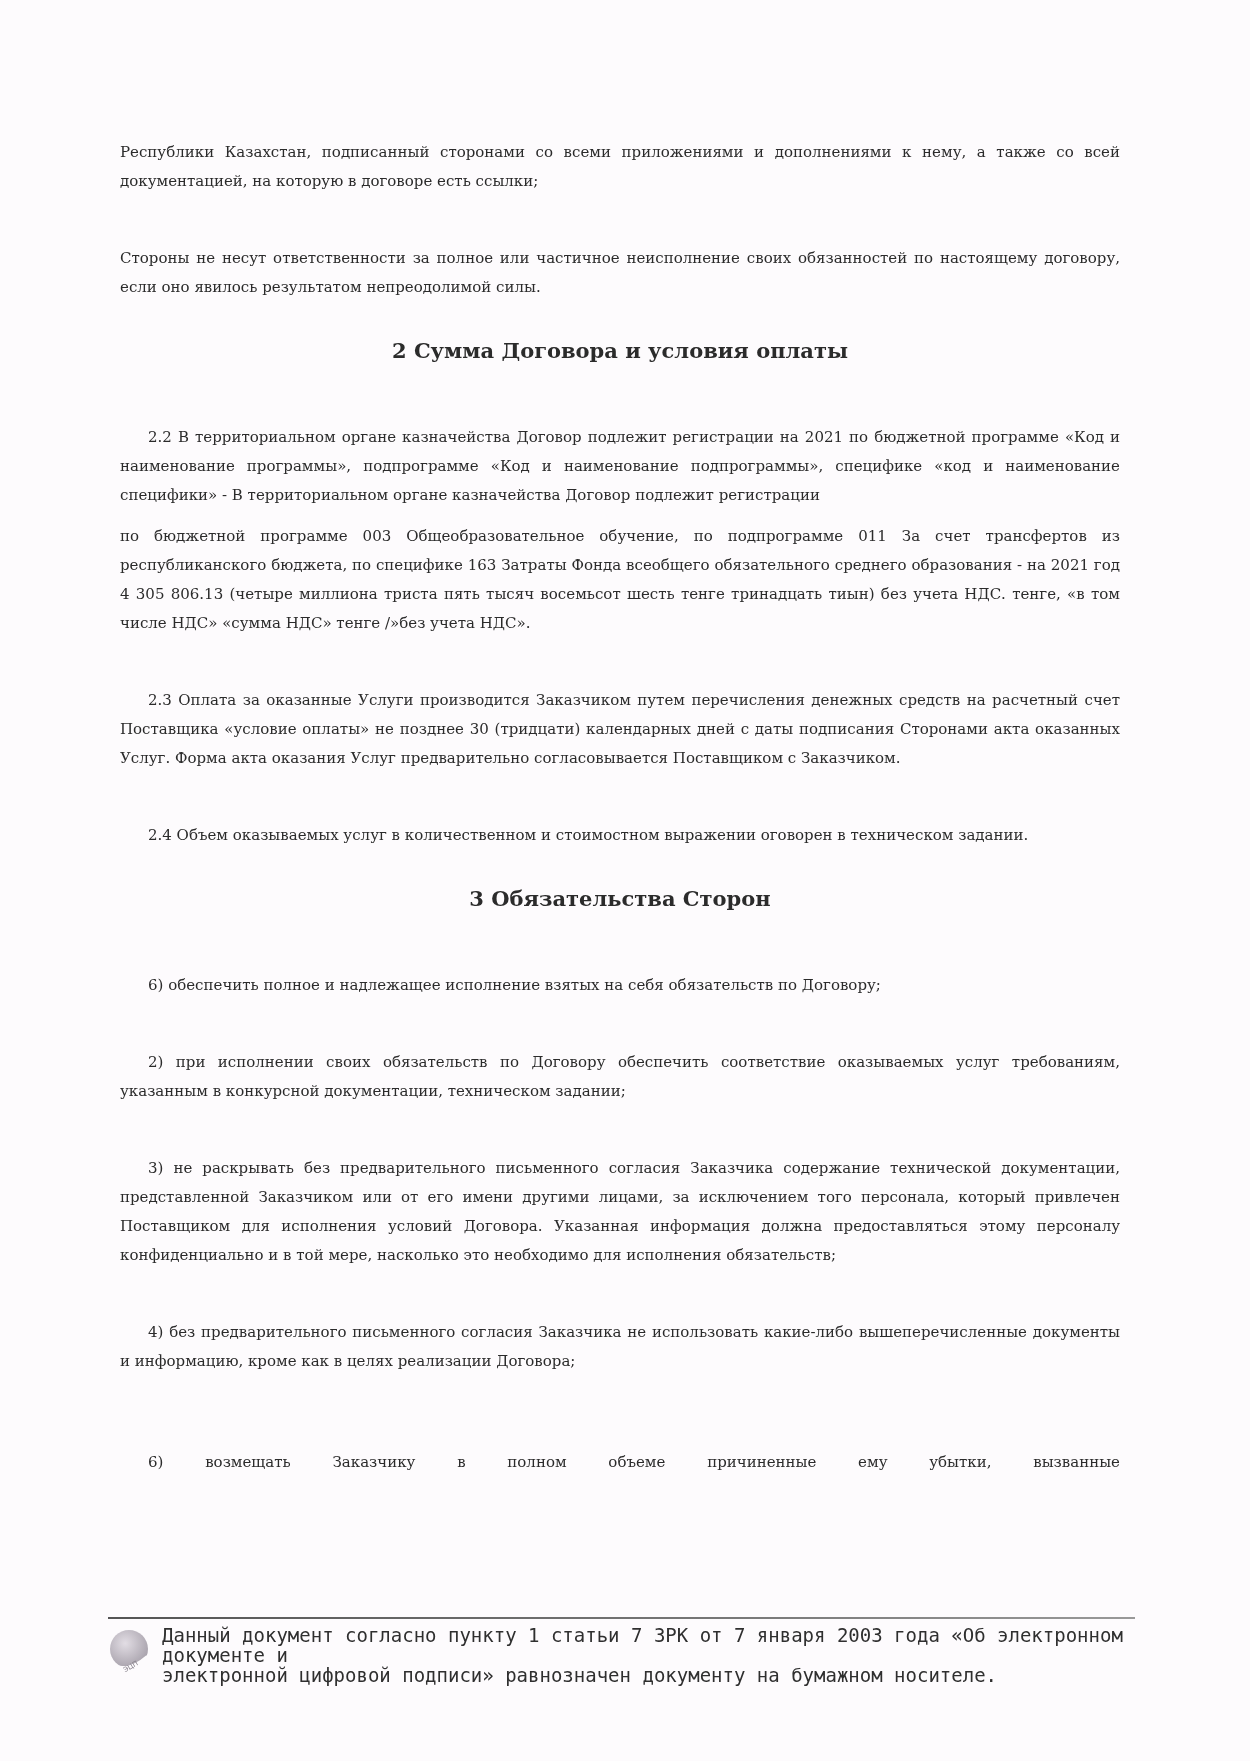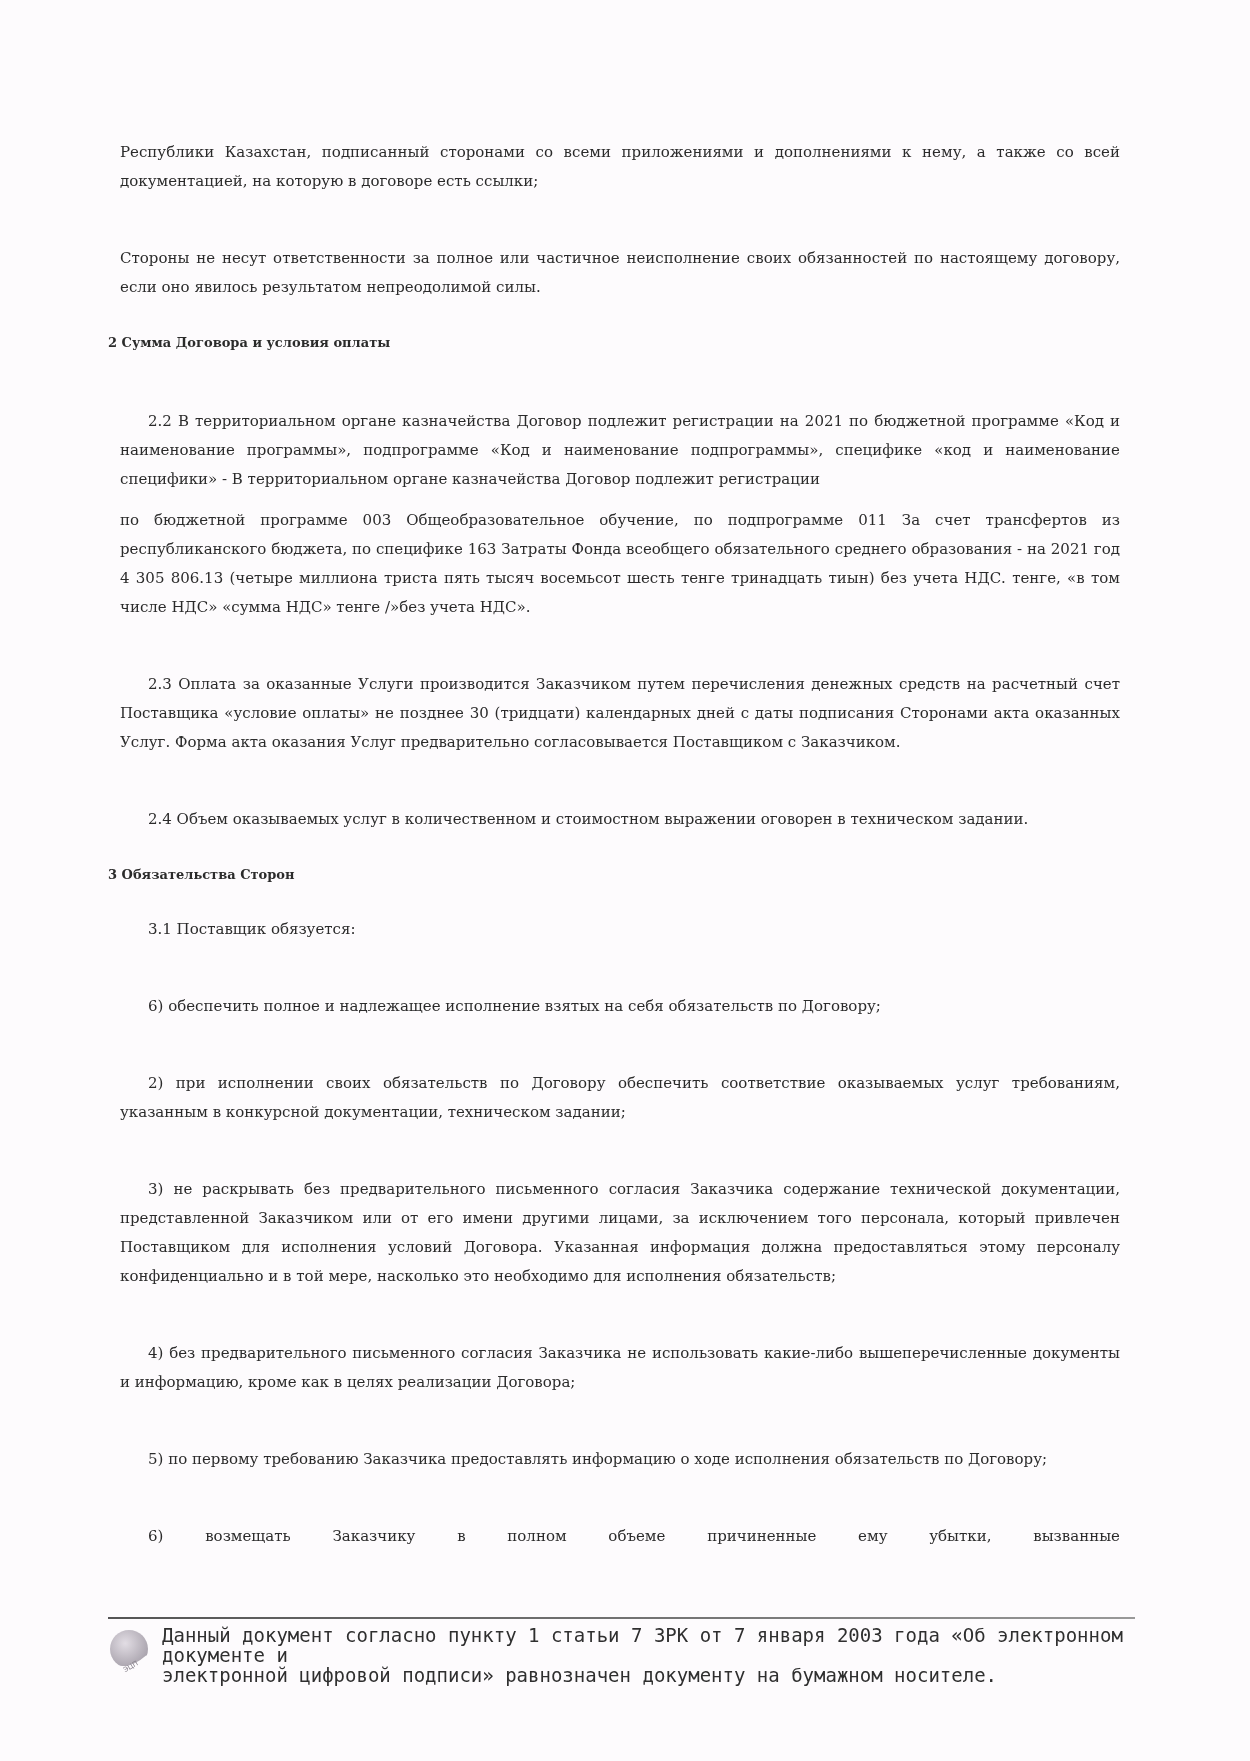--- a/index.html
+++ b/index.html
@@ -22,23 +22,24 @@
     font-size: 15px;
     line-height: 29px;
     text-align: justify;
     margin: 12px;
   }
   .indent { text-indent: 28px; }
   .gap { height: 24px; }
   .gap-sm { height: 14px; }
   .heading {
     font-weight: bold;
-    font-size: 13px;
+    text-align: center;
+    font-size: 21px;
     line-height: 29px;
-    margin: 0;
+    margin: 8px;
   }
   .footer {
     position: absolute;
     left: 108px;
     top: 1617px;
     width: 1027px;
   }
   .footer-rule {
     height: 2px;
     background: linear-gradient(to right, #555, #777 60%, #999);
@@ -77,31 +78,29 @@
   <div class="gap"></div>
   <p class="p indent">2.2 В территориальном органе казначейства Договор подлежит регистрации на 2021 по бюджетной программе «Код и наименование программы», подпрограмме «Код и наименование подпрограммы», специфике «код и наименование специфики» - В территориальном органе казначейства Договор подлежит регистрации</p>
   <p class="p">по бюджетной программе 003 Общеобразовательное обучение, по подпрограмме 011 За счет трансфертов из республиканского бюджета, по специфике 163 Затраты Фонда всеобщего обязательного среднего образования - на 2021 год 4 305 806.13 (четыре миллиона триста пять тысяч восемьсот шесть тенге тринадцать тиын) без учета НДС. тенге, «в том числе НДС» «сумма НДС» тенге /»без учета НДС».</p>
   <div class="gap"></div>
   <p class="p indent">2.3 Оплата за оказанные Услуги производится Заказчиком путем перечисления денежных средств на расчетный счет Поставщика «условие оплаты» не позднее 30 (тридцати) календарных дней с даты подписания Сторонами акта оказанных Услуг. Форма акта оказания Услуг предварительно согласовывается Поставщиком с Заказчиком.</p>
   <div class="gap"></div>
   <p class="p indent">2.4 Объем оказываемых услуг в количественном и стоимостном выражении оговорен в техническом задании.</p>
   <div class="gap-sm"></div>
   <h2 class="heading">3 Обязательства Сторон</h2>
   <div class="gap-sm"></div>
-  <p class="p indent">3.1 Поставщик обязуется:</p>
   <div class="gap"></div>
   <p class="p indent">6) обеспечить полное и надлежащее исполнение взятых на себя обязательств по Договору;</p>
   <div class="gap"></div>
   <p class="p indent">2) при исполнении своих обязательств по Договору обеспечить соответствие оказываемых услуг требованиям, указанным в конкурсной документации, техническом задании;</p>
   <div class="gap"></div>
   <p class="p indent">3) не раскрывать без предварительного письменного согласия Заказчика содержание технической документации, представленной Заказчиком или от его имени другими лицами, за исключением того персонала, который привлечен Поставщиком для исполнения условий Договора. Указанная информация должна предоставляться этому персоналу конфиденциально и в той мере, насколько это необходимо для исполнения обязательств;</p>
   <div class="gap"></div>
   <p class="p indent">4) без предварительного письменного согласия Заказчика не использовать какие-либо вышеперечисленные документы и информацию, кроме как в целях реализации Договора;</p>
   <div class="gap"></div>
-  <p class="p indent">5) по первому требованию Заказчика предоставлять информацию о ходе исполнения обязательств по Договору;</p>
   <div class="gap"></div>
   <p class="p indent" style="text-align-last: justify;">6) возмещать Заказчику в полном объеме причиненные ему убытки, вызванные</p>
 </div>
 
 <div class="footer">
   <div class="footer-rule"></div>
   <div class="footer-body">
     <div class="seal">
       <svg width="46" height="46" viewBox="0 0 46 46">
         <defs>

